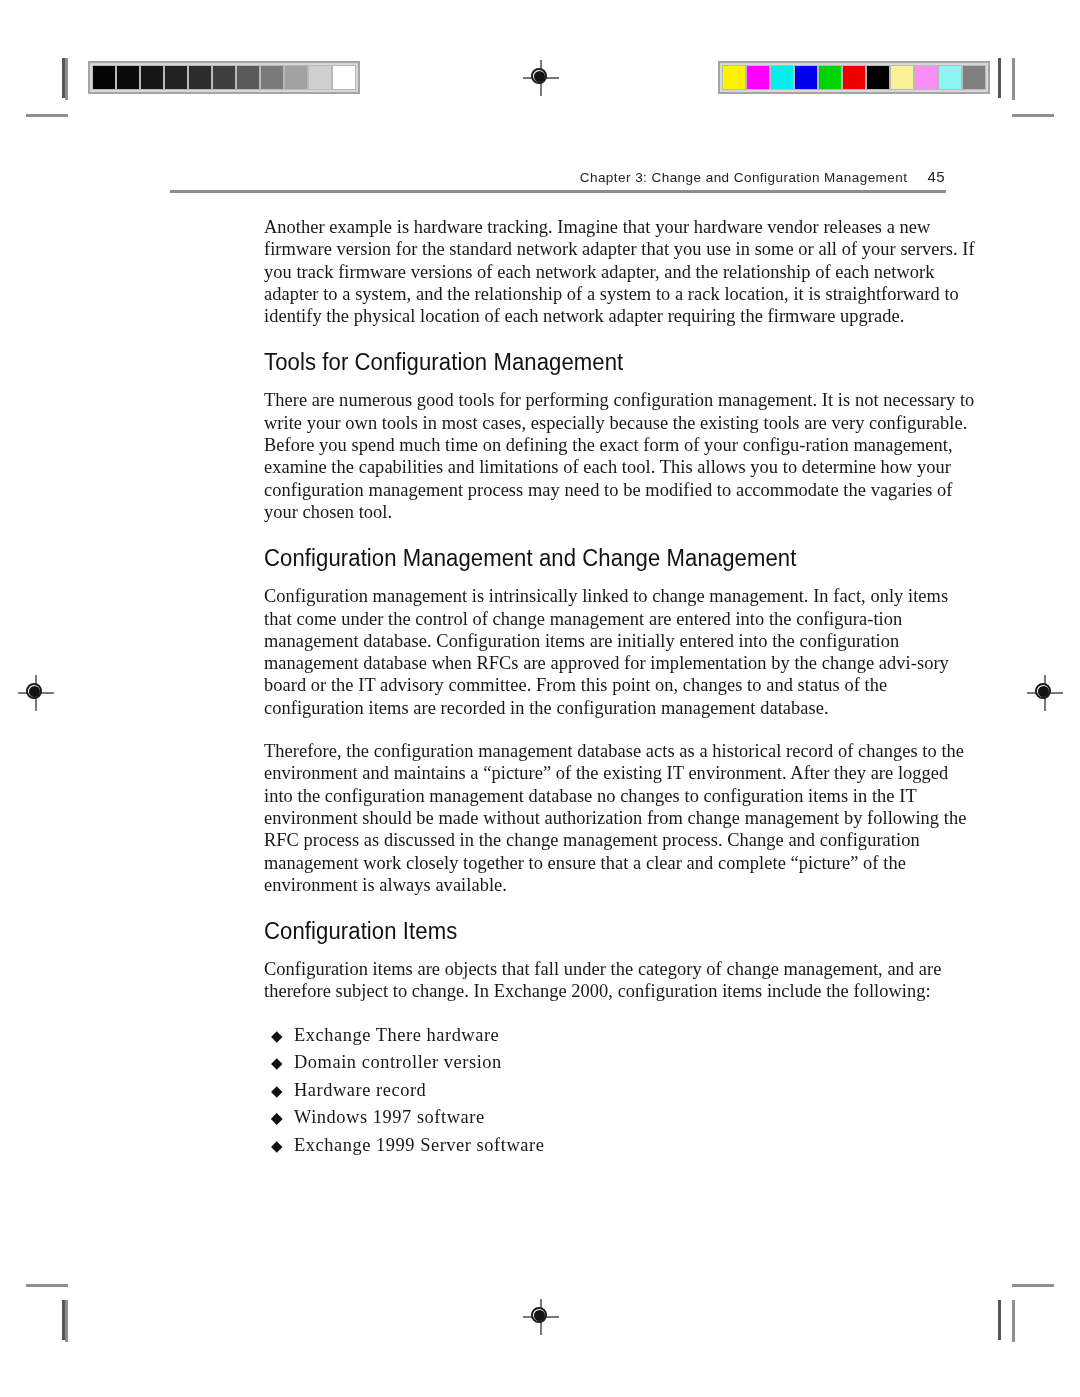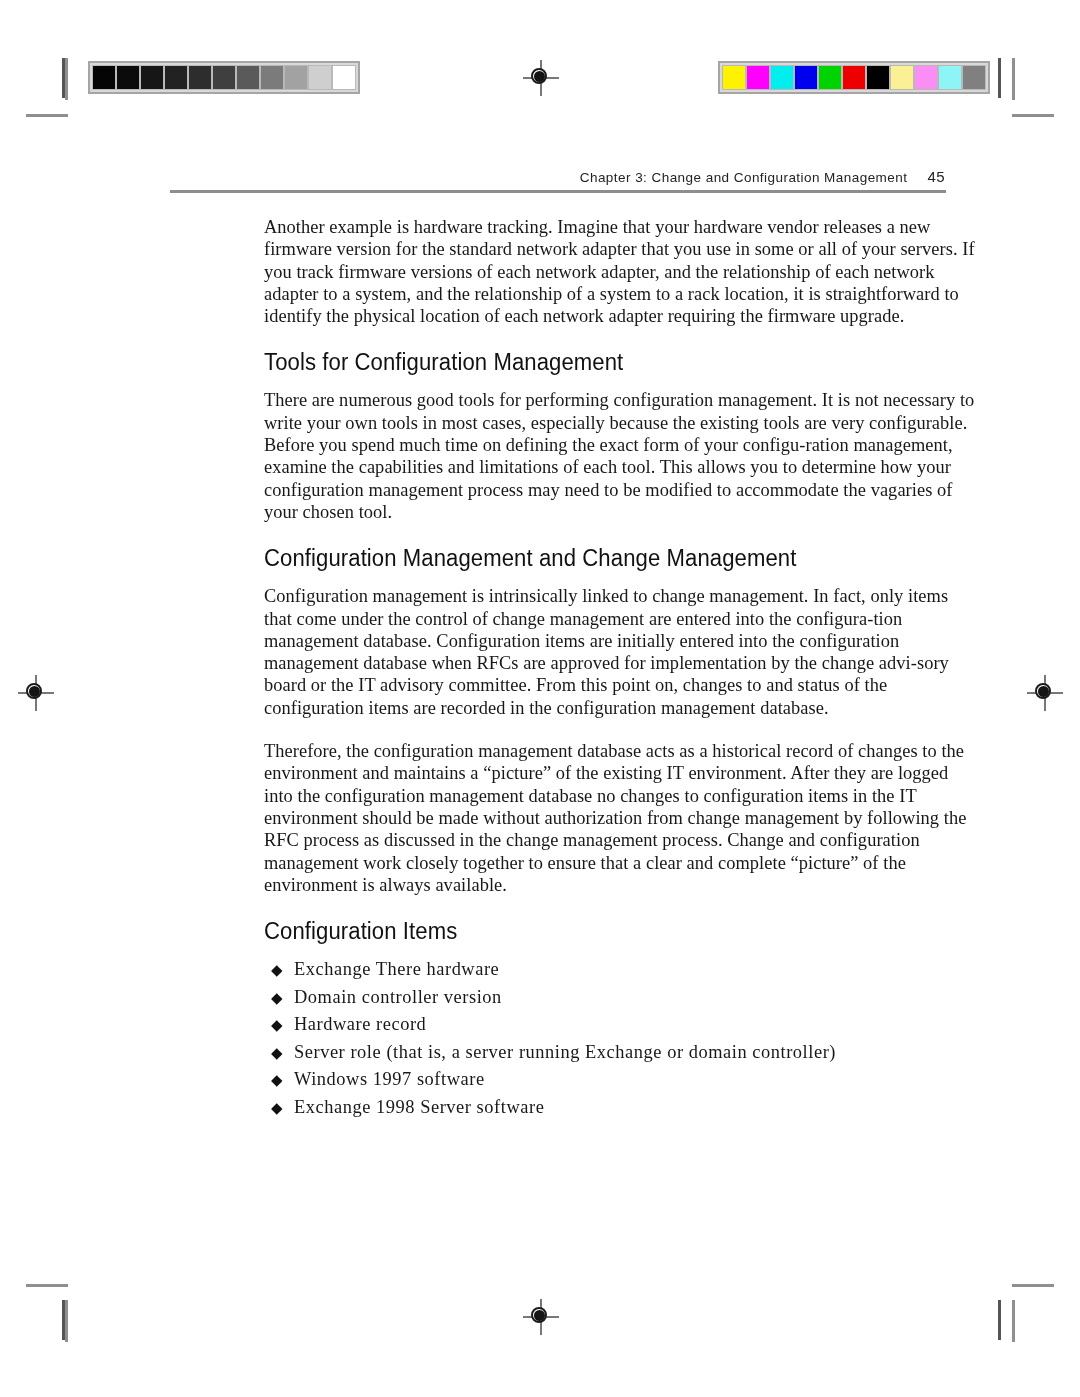--- a/index.html
+++ b/index.html
@@ -311,24 +311,25 @@
     <p class="body-par">There are numerous good tools for performing configuration management. It is not necessary to write your own tools in most cases, especially because the existing tools are very configurable. Before you spend much time on defining the exact form of your configu-ration management, examine the capabilities and limitations of each tool. This allows you to determine how your configuration management process may need to be modified to accommodate the vagaries of your chosen tool.</p>
 
     <h2 class="section-head">Configuration Management and Change Management</h2>
 
     <p class="body-par">Configuration management is intrinsically linked to change management. In fact, only items that come under the control of change management are entered into the configura-tion management database. Configuration items are initially entered into the configuration management database when RFCs are approved for implementation by the change advi-sory board or the IT advisory committee. From this point on, changes to and status of the configuration items are recorded in the configuration management database.</p>
 
     <p class="body-par">Therefore, the configuration management database acts as a historical record of changes to the environment and maintains a “picture” of the existing IT environment. After they are logged into the configuration management database no changes to configuration items in the IT environment should be made without authorization from change management by following the RFC process as discussed in the change management process. Change and configuration management work closely together to ensure that a clear and complete “picture” of the environment is always available.</p>
 
     <h2 class="section-head tight-top">Configuration Items</h2>
 
+    <p class="body-par">Configuration items are objects that fall under the category of change management, and are therefore subject to change. In Exchange 2000, configuration items include the following:</p>
 
     <ul class="cfg-list">
         <li><span class="bullet-diamond">◆</span><span>Exchange There hardware</span></li>
         <li><span class="bullet-diamond">◆</span><span>Domain controller version</span></li>
         <li><span class="bullet-diamond">◆</span><span>Hardware record</span></li>
-        <li><span class="bullet-diamond">◆</span><span>Server role (that is, a server running Exchange or domain controller)</span></li>
+        <li><span class="bullet-diamond">◆</span></li>
         <li><span class="bullet-diamond">◆</span><span>Windows 1997 software</span></li>
-        <li><span class="bullet-diamond">◆</span><span>Exchange 1998 Server software</span></li>
+        <li><span class="bullet-diamond">◆</span><span>Exchange 1999 Server software</span></li>
       </ul>
 
   </div>
 </div>
 
 </body></html>

